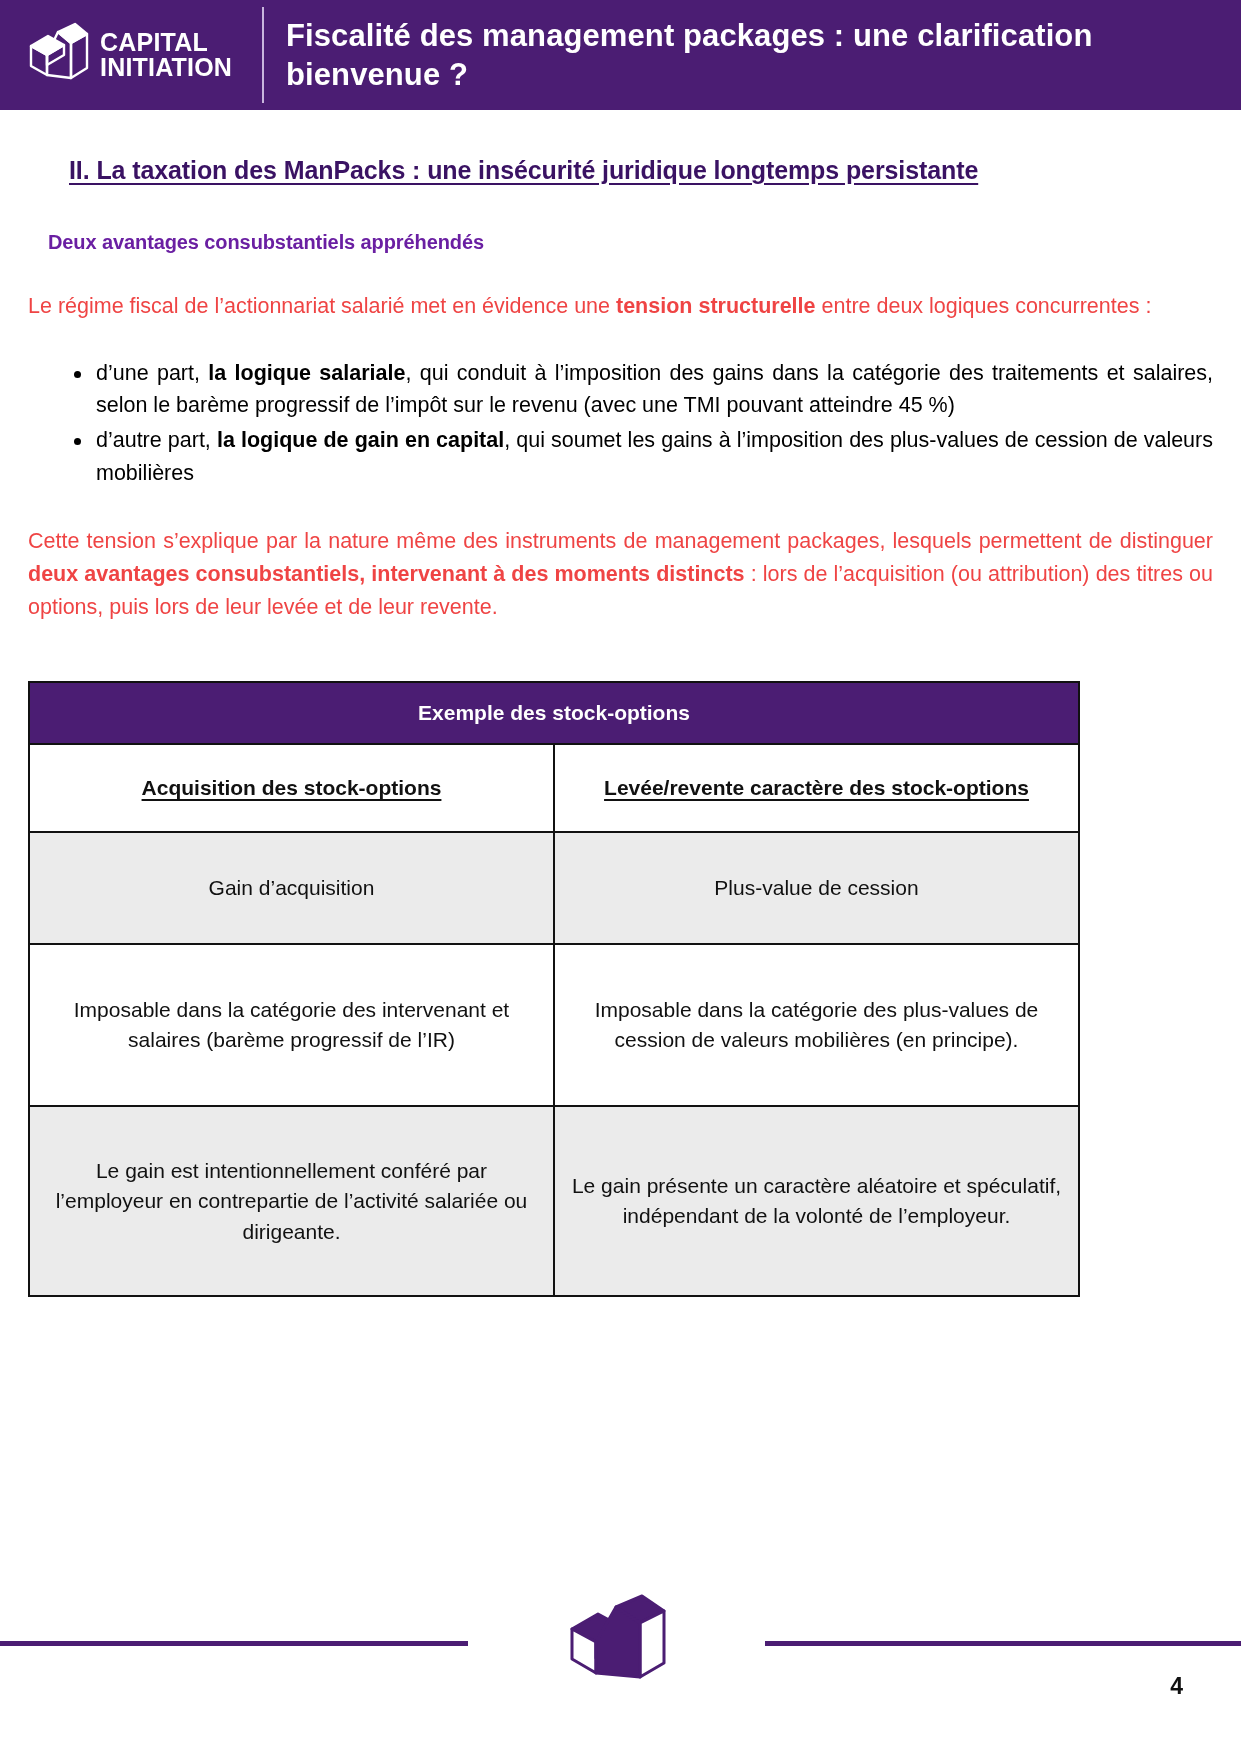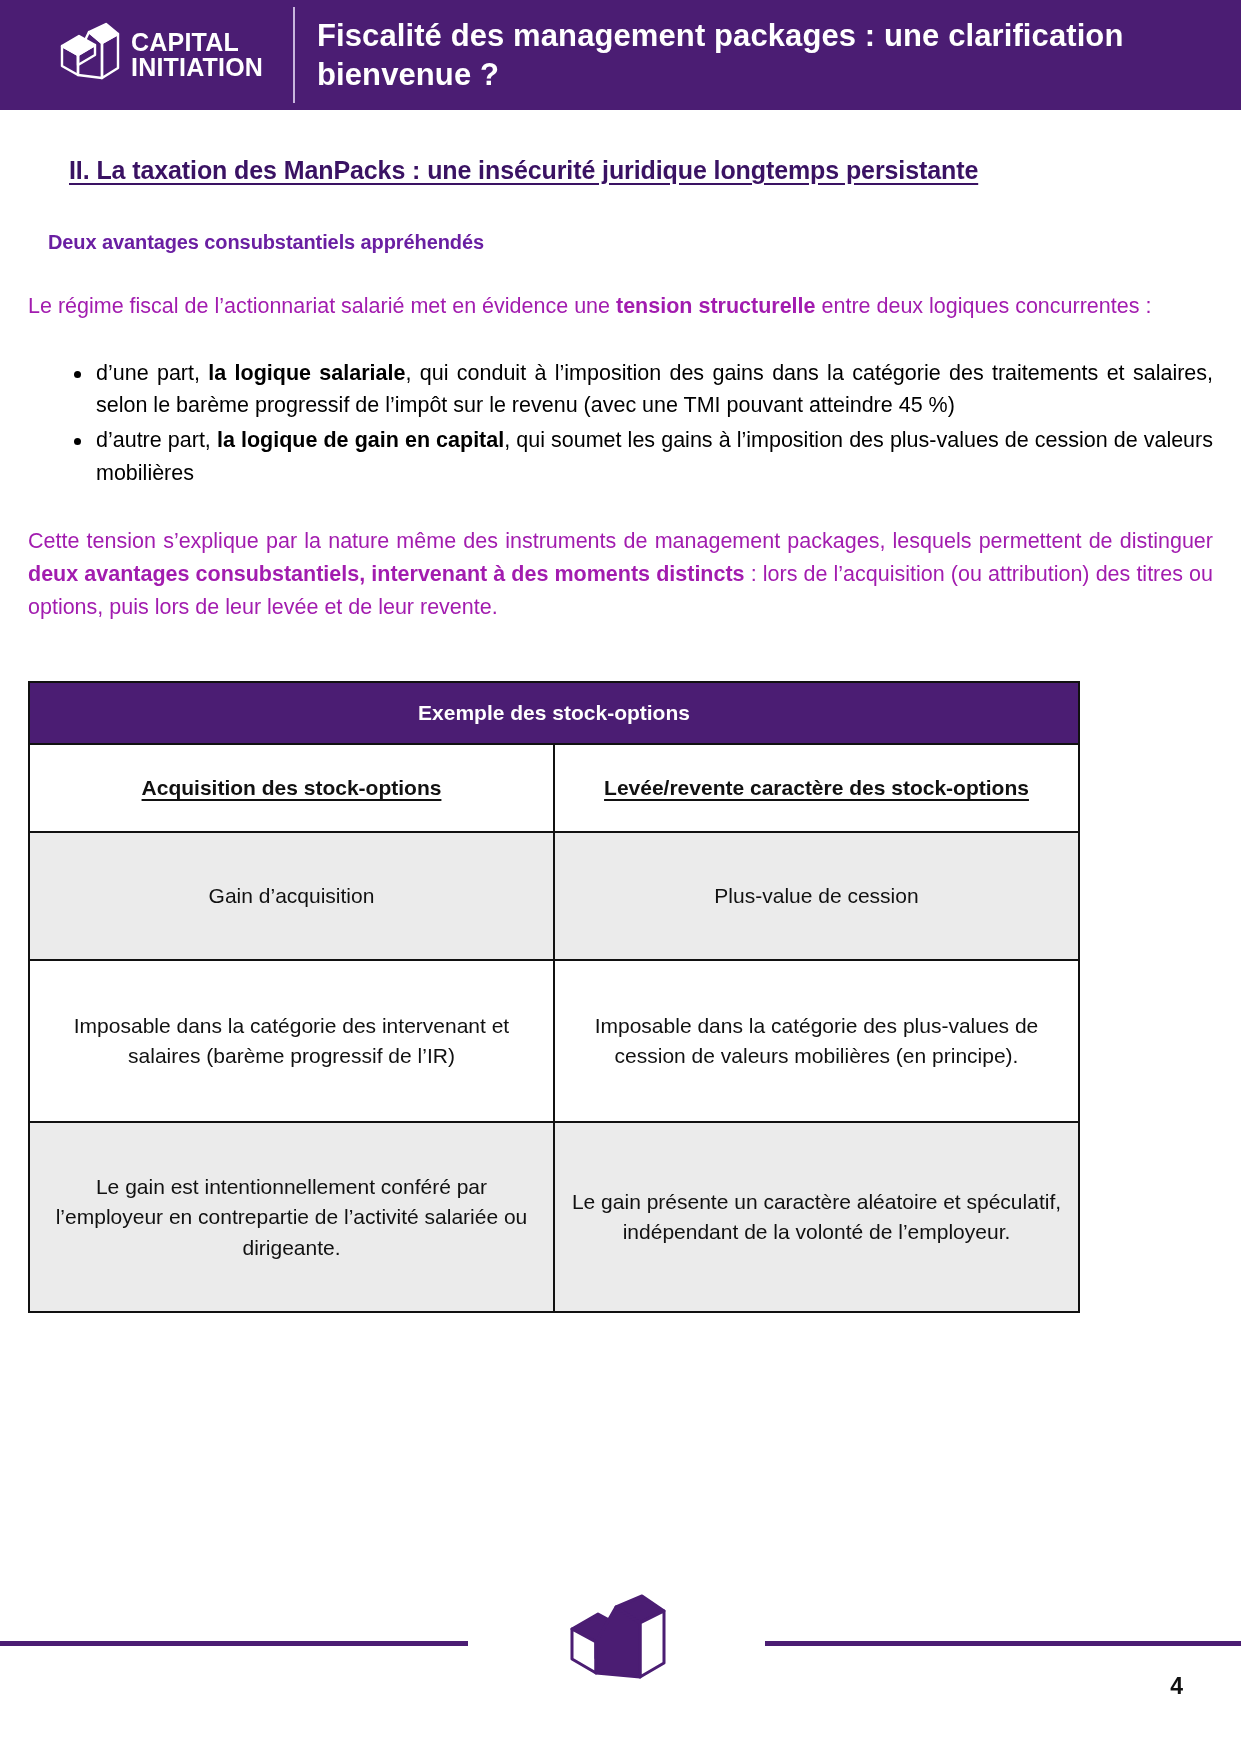--- a/index.html
+++ b/index.html
@@ -10,21 +10,21 @@
     color:#000000;
     position:relative;
     overflow:hidden;
   }
 
   
   .header {
     position:absolute; top:0; left:0;
     width:1241px; height:110px;
     background:#4b1d73;
-    display:flex; align-items:center;padding-left:31px;
+    display:flex; align-items:center;
   }
   .brand {
     width:262px; height:110px;
     display:flex; align-items:center;
     padding-left:28px;
     gap:10px;
   }
   .brand-mark { width:62px; height:66px; flex:none; }
   .brand-words {
     display:flex; flex-direction:column;
@@ -78,21 +78,21 @@
     color:#6a1fa2;
     margin-top:46px;
     letter-spacing:-0.1px;
     margin-left:20px;
   }
 
   p.body-text {
     font-size:21.5px;
     line-height:1.52;
     text-align:justify;
-    color:#a21caf;
+    color:#ef4444;
     margin-top:36px;
   }
 
   ul.bullets {
     margin-top:34px;
     padding-left:46px;
     list-style:none;
   }
   ul.bullets li {
     font-size:21.5px;
@@ -141,21 +141,21 @@
   }
   td.col-head {
     font-weight:bold;
     text-decoration:underline;
     text-underline-offset:4px;
     height:88px;
     background:#ffffff;
   }
   tr.shaded td { background:#ebebeb; }
   tr.plain td { background:#ffffff; }
-  tr.r2 td { height:128px;margin-top:16px; }
+  tr.r2 td { height:112px;margin-top:16px; }
   tr.r3 td { height:162px; }
   tr.r4 td { height:190px; }
 
   
   .footer {
     position:absolute;
     left:0; bottom:0;
     width:1241px; height:200px;
   }
   .footer-rule-left, .footer-rule-right {

